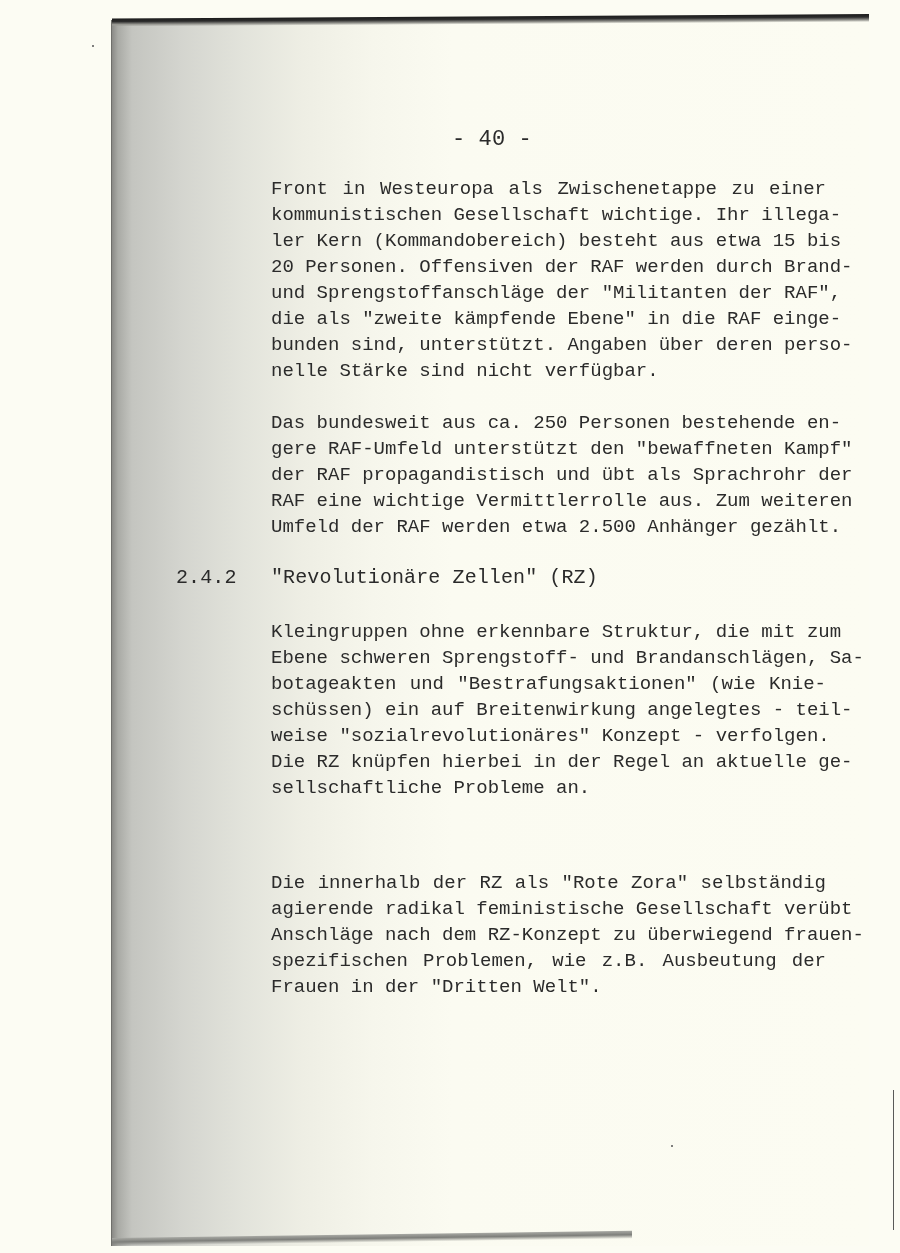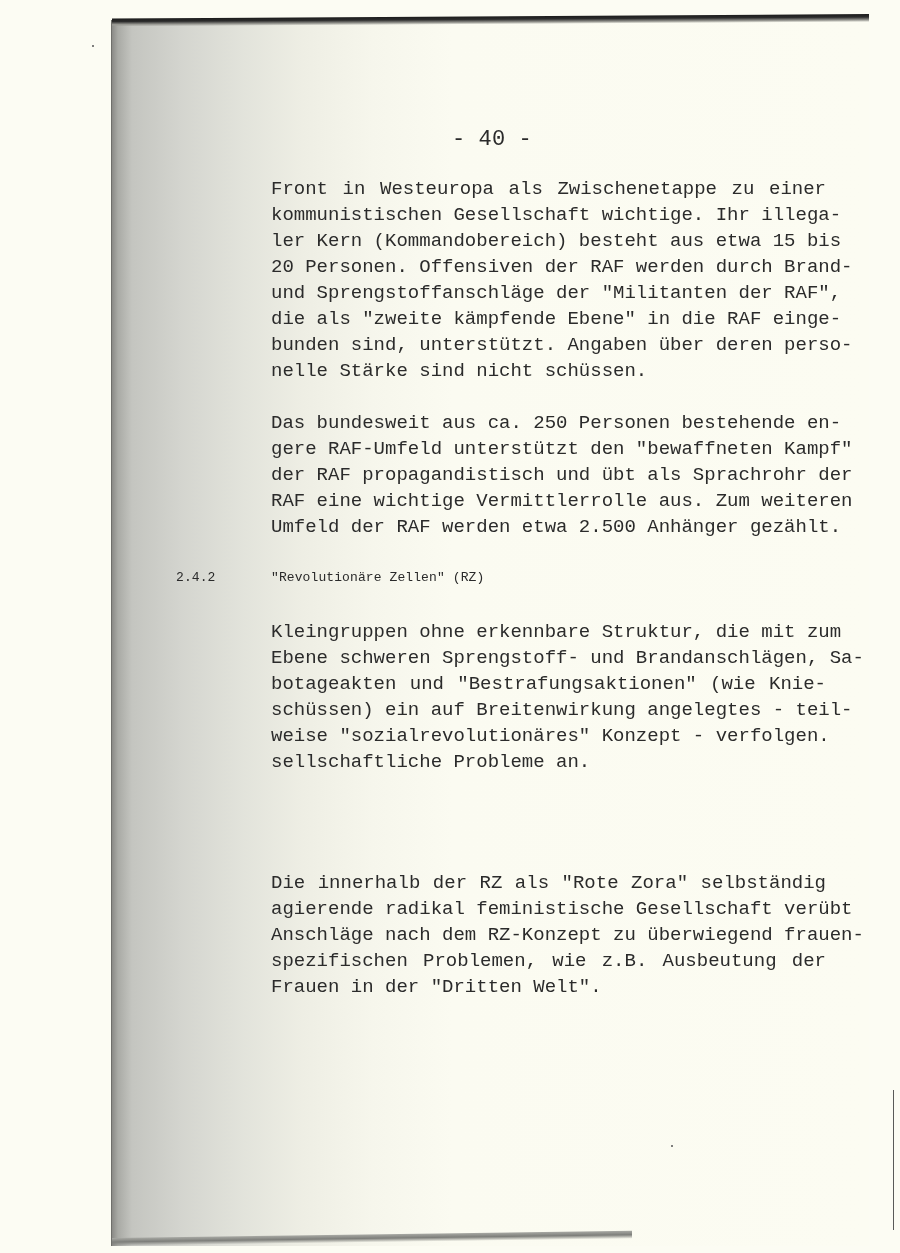--- a/index.html
+++ b/index.html
@@ -62,21 +62,21 @@
       position: absolute;
       left: 893px;
       top: 1090px;
       width: 1px;
       height: 140px;
       background: #5a5a58;
     }
     .text {
       position: absolute;
       color: #2a2a2a;
-      font-size: 13px;
+      font-size: 20px;
       line-height: 26px;
       white-space: pre;
       letter-spacing: 0.1px;
     }
     .page-number {
       left: 452px;
       top: 127px;
       font-size: 22px;
     }
     .block {
@@ -126,40 +126,41 @@
 <div class="text page-number">- 40 -</div>
 
 <div class="block" style="top:176px;">
   <span class="line">Front in Westeuropa als Zwischenetappe zu einer</span>
   <span class="line">kommunistischen Gesellschaft wichtige. Ihr illega-</span>
   <span class="line">ler Kern (Kommandobereich) besteht aus etwa 15 bis</span>
   <span class="line">20 Personen. Offensiven der RAF werden durch Brand-</span>
   <span class="line">und Sprengstoffanschläge der "Militanten der RAF",</span>
   <span class="line">die als "zweite kämpfende Ebene" in die RAF einge-</span>
   <span class="line">bunden sind, unterstützt. Angaben über deren perso-</span>
-  <span class="line last">nelle Stärke sind nicht schüssen.</span>
+  <span class="line last">nelle Stärke sind nicht verfügbar.</span>
 </div>
 
 <div class="block" style="top:410px;">
   <span class="line">Das bundesweit aus ca. 250 Personen bestehende en-</span>
   <span class="line">gere RAF-Umfeld unterstützt den "bewaffneten Kampf"</span>
   <span class="line">der RAF propagandistisch und übt als Sprachrohr der</span>
   <span class="line">RAF eine wichtige Vermittlerrolle aus. Zum weiteren</span>
   <span class="line last">Umfeld der RAF werden etwa 2.500 Anhänger gezählt.</span>
 </div>
 
 <div class="text section-number">2.4.2</div>
 <div class="text section-title">"Revolutionäre Zellen" (RZ)</div>
 
 <div class="block" style="top:619px;">
   <span class="line">Kleingruppen ohne erkennbare Struktur, die mit zum</span>
   <span class="line">Ebene schweren Sprengstoff- und Brandanschlägen, Sa-</span>
   <span class="line">botageakten und "Bestrafungsaktionen" (wie Knie-</span>
   <span class="line">schüssen) ein auf Breitenwirkung angelegtes - teil-</span>
   <span class="line">weise "sozialrevolutionäres" Konzept - verfolgen.</span>
+  <span class="line">Die RZ knüpfen hierbei in der Regel an aktuelle ge-</span>
   <span class="line last">sellschaftliche Probleme an.</span>
 </div>
 
 <div class="block" style="top:870px;">
   <span class="line">Die innerhalb der RZ als "Rote Zora" selbständig</span>
   <span class="line">agierende radikal feministische Gesellschaft verübt</span>
   <span class="line">Anschläge nach dem RZ-Konzept zu überwiegend frauen-</span>
   <span class="line">spezifischen Problemen, wie z.B. Ausbeutung der</span>
   <span class="line last">Frauen in der "Dritten Welt".</span>
 </div>

